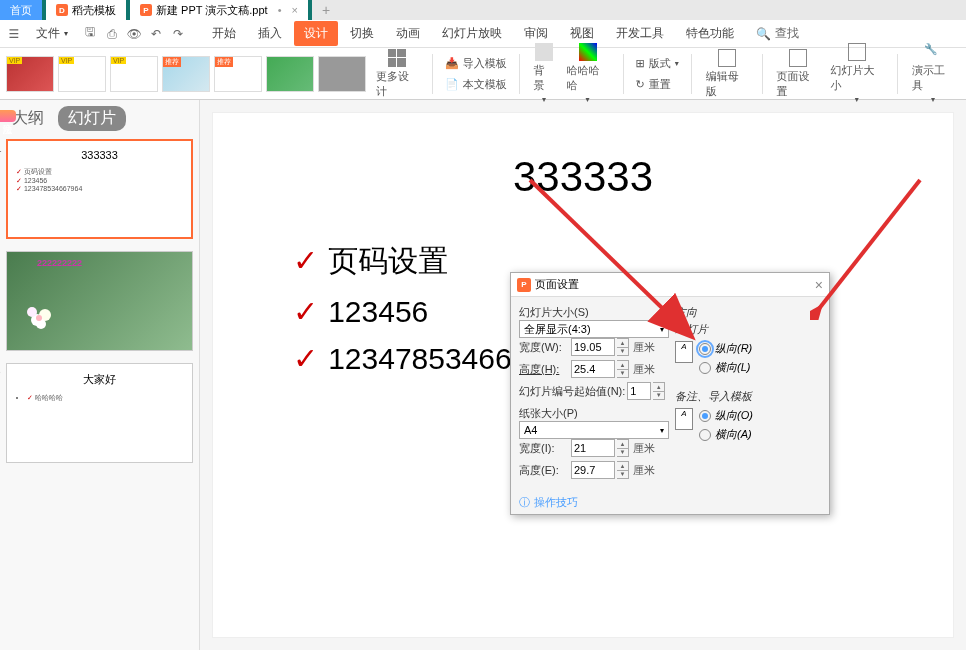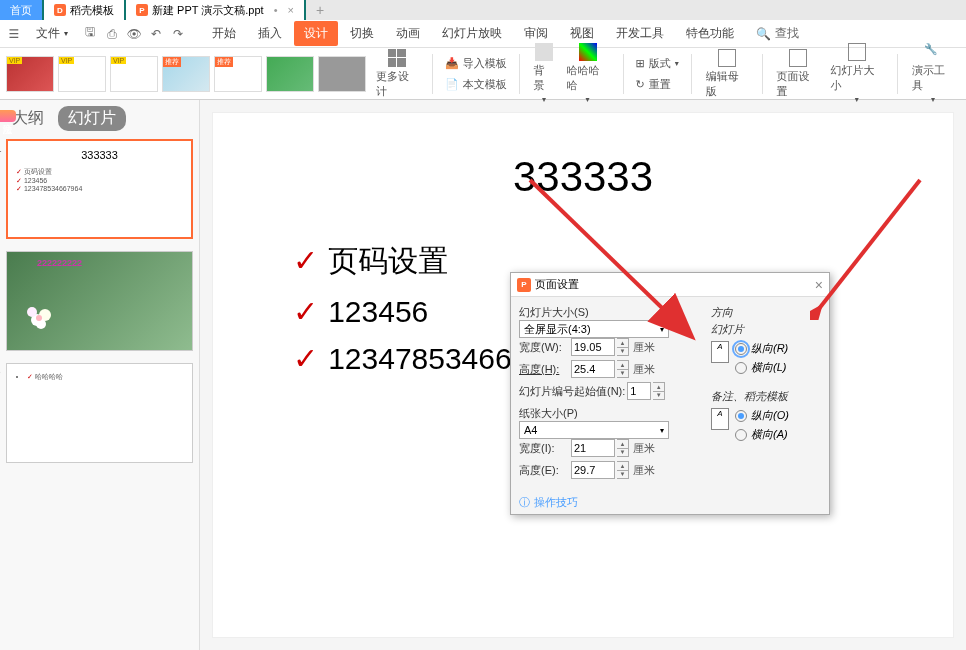--- a/index.html
+++ b/index.html
@@ -1,20 +1,20 @@
 <!DOCTYPE html>
 <html><head>
 <meta charset="utf-8">
 <style>
 * { box-sizing: border-box; margin: 0; padding: 0; font-family: "Microsoft YaHei", sans-serif; }
 body { background: #f5f5f5; width: 966px; height: 650px; overflow: hidden; position: relative; }
 
 
 .tab-bar { height: 20px; background: #e8e8e8; display: flex; align-items: center; font-size: 11px; }
-.tab { padding: 0 10px; height: 20px; display: flex; align-items: center; gap: 4px; border-right: 2px solid #0f766e; }
+.tab { padding: 0 10px; height: 20px; display: flex; align-items: center; gap: 4px; border-right: 4px solid #0f766e; }
 .tab.home { background: #4a9eff; color: #fff; }
 .tab.template { background: #fff; }
 .tab.file { background: #fff; }
 .tab .icon-p { width: 12px; height: 12px; background: #ff6b35; border-radius: 2px; display: inline-flex; align-items: center; justify-content: center; color: #fff; font-size: 8px; font-weight: bold; }
 .tab .close-x { color: #999; margin-left: 6px; cursor: pointer; }
 .tab-add { padding: 0 10px; color: #999; font-size: 14px; }
 
 
 .menu-bar { height: 28px; background: #fff; display: flex; align-items: center; padding: 0 6px; font-size: 12px; gap: 4px; border-bottom: 1px solid #e0e0e0; }
 .qat { display: flex; gap: 6px; align-items: center; }
@@ -64,21 +64,21 @@
 .canvas h1 { text-align: center; font-size: 42px; font-weight: normal; margin-top: 40px; }
 .canvas ul { list-style: none; margin: 40px 0 0 80px; font-size: 30px; }
 .canvas ul li { margin-bottom: 12px; }
 .canvas ul li::before { content: "✓"; color: #c00; margin-right: 10px; }
 
 
 .dialog { position: absolute; left: 510px; top: 272px; width: 320px; background: #f4f4f4; border: 1px solid #aaa; box-shadow: 2px 2px 8px rgba(0,0,0,0.3); font-size: 11px; }
 .dialog-title { height: 24px; background: #fff; display: flex; align-items: center; padding: 0 6px; border-bottom: 1px solid #ddd; }
 .dialog-title .icon-p { width: 14px; height: 14px; background: #ff6b35; border-radius: 2px; display: inline-flex; align-items: center; justify-content: center; color: #fff; font-size: 8px; font-weight: bold; margin-right: 4px; }
 .dialog-close { margin-left: auto; color: #888; cursor: pointer; font-size: 14px; }
-.dialog-body { padding: 8px; display: flex; gap: 36px; }
+.dialog-body { padding: 8px; display: flex; }
 .dialog-left { width: 150px; }
 .dialog-right { width: 90px; padding-left: 6px; font-style: italic; }
 .dialog-buttons { width: 60px; display: flex; flex-direction: column; gap: 8px; padding: 2px 0 0 4px; }
 .dlg-btn { background: #e8e8e8; border: 1px solid #bbb; padding: 4px 8px; font-size: 11px; cursor: pointer; text-align: center; }
 .dlg-btn.highlight { border: 2px solid #6af; }
 .dlg-row { display: flex; align-items: center; margin-bottom: 4px; gap: 2px; }
 .dlg-label { color: #333; }
 .dlg-select { flex: 1; background: #fff; border: 1px solid #aaa; padding: 1px 4px; font-size: 11px; height: 18px; display: flex; align-items: center; justify-content: space-between; }
 .dlg-input { width: 44px; background: #fff; border: 1px solid #aaa; padding: 1px 2px; font-size: 11px; height: 18px; }
 .spinner { width: 12px; height: 18px; border: 1px solid #aaa; border-left: none; display: flex; flex-direction: column; }
@@ -255,20 +255,21 @@
           <circle cx="28" cy="25" r="6" fill="#ffe"></circle>
           <circle cx="15" cy="22" r="5" fill="#fef"></circle>
           <circle cx="24" cy="34" r="5" fill="#fff"></circle>
           <circle cx="22" cy="28" r="3" fill="#ffb6c1"></circle>
       </svg>
       <div style="position:absolute;top:6px;left:30px;color:#c3a;font-size:9px;font-weight:bold;">222222222</div>
     </div>
 
     <div class="slide-thumb">
       <span class="slide-num">3</span>
+      <div class="title">大家好</div>
       <ul style="list-style:disc;margin-left:12px;">
         <li style="font-size:7px;">哈哈哈哈</li>
       </ul>
     </div>
   </div>
 
   <div class="magic-ad">魔法</div>
 
   <div class="canvas">
     <h1>333333</h1>
@@ -355,21 +356,21 @@
               <span class="radio-circle checked highlight"></span>
               <span>纵向(R)</span>
             </div>
           <div class="radio-row">
               <span class="radio-circle"></span>
               <span>横向(L)</span>
             </div>
         </div>
       </div>
 
-      <div class="dlg-label" style="margin-top:10px;">备注、稻壳模板</div>
+      <div class="dlg-label" style="margin-top:10px;">备注、导入模板</div>
       <div style="display:flex;gap:6px;align-items:flex-start;">
         <div style="width:18px;height:22px;border:1px solid #888;background:#fff;margin-top:4px;font-size:8px;text-align:center;">A</div>
         <div>
           <div class="radio-row">
               <span class="radio-circle checked"></span>
               <span>纵向(O)</span>
             </div>
           <div class="radio-row">
               <span class="radio-circle"></span>
               <span>横向(A)</span>

